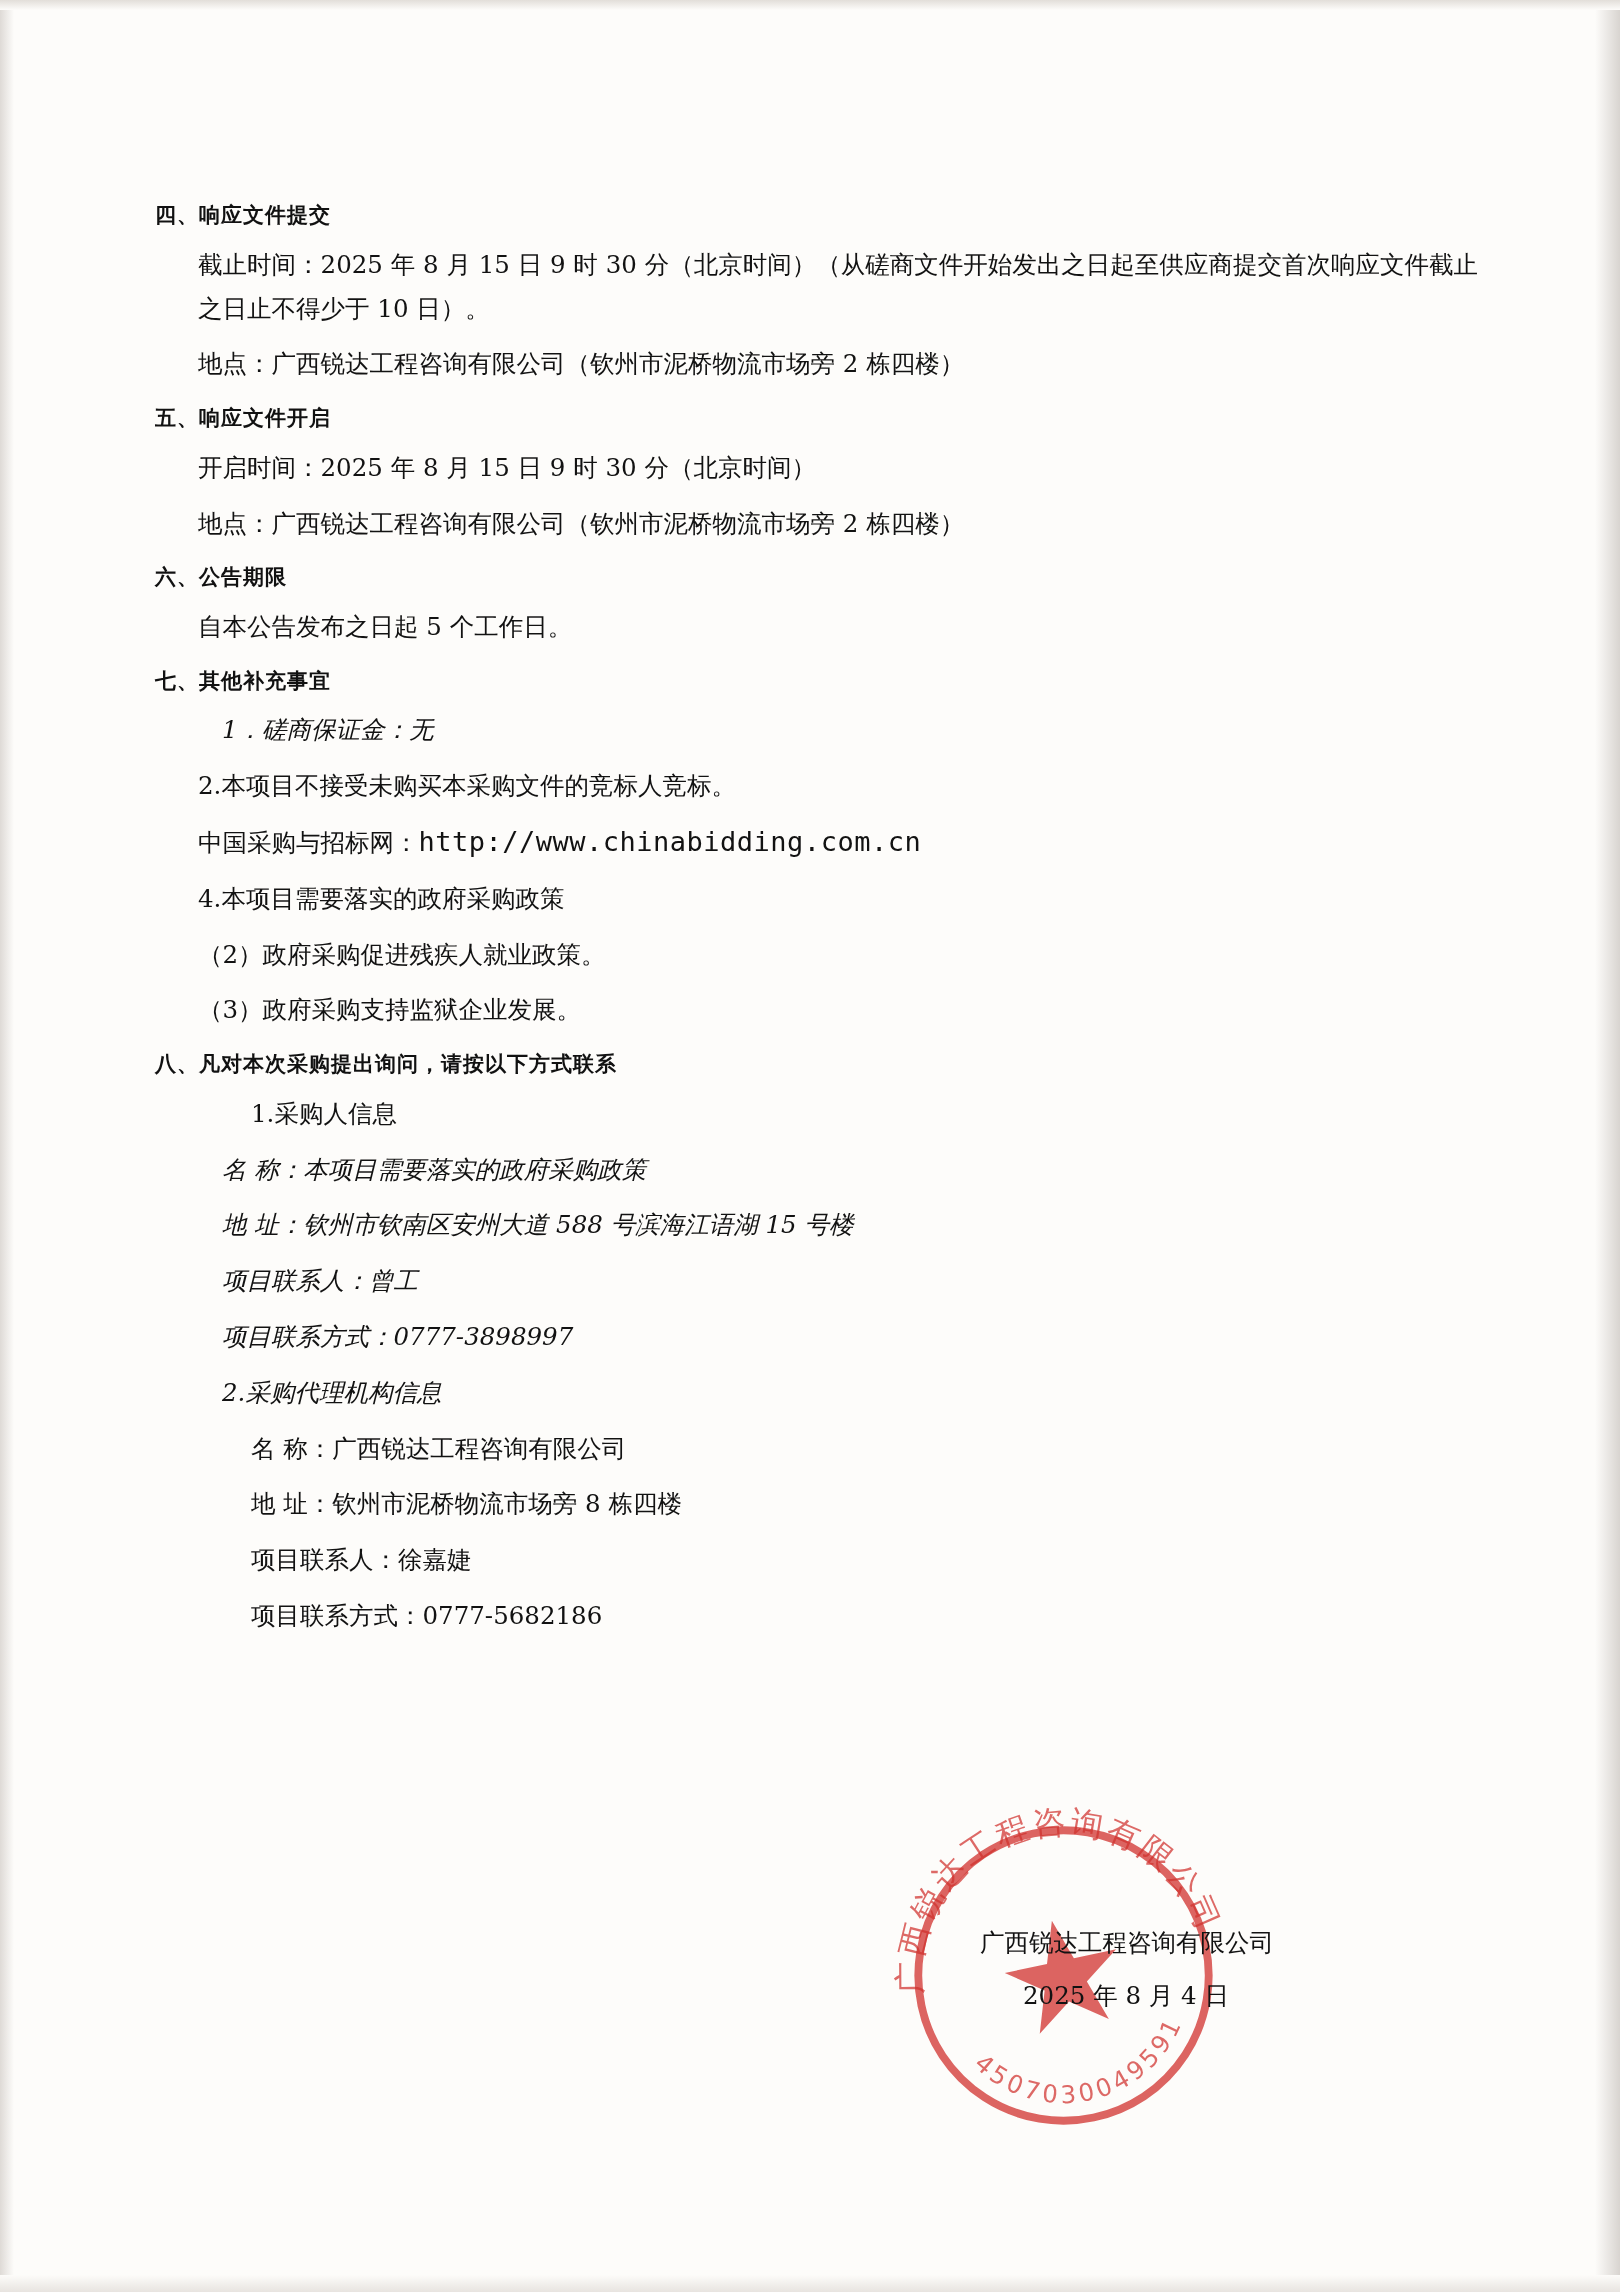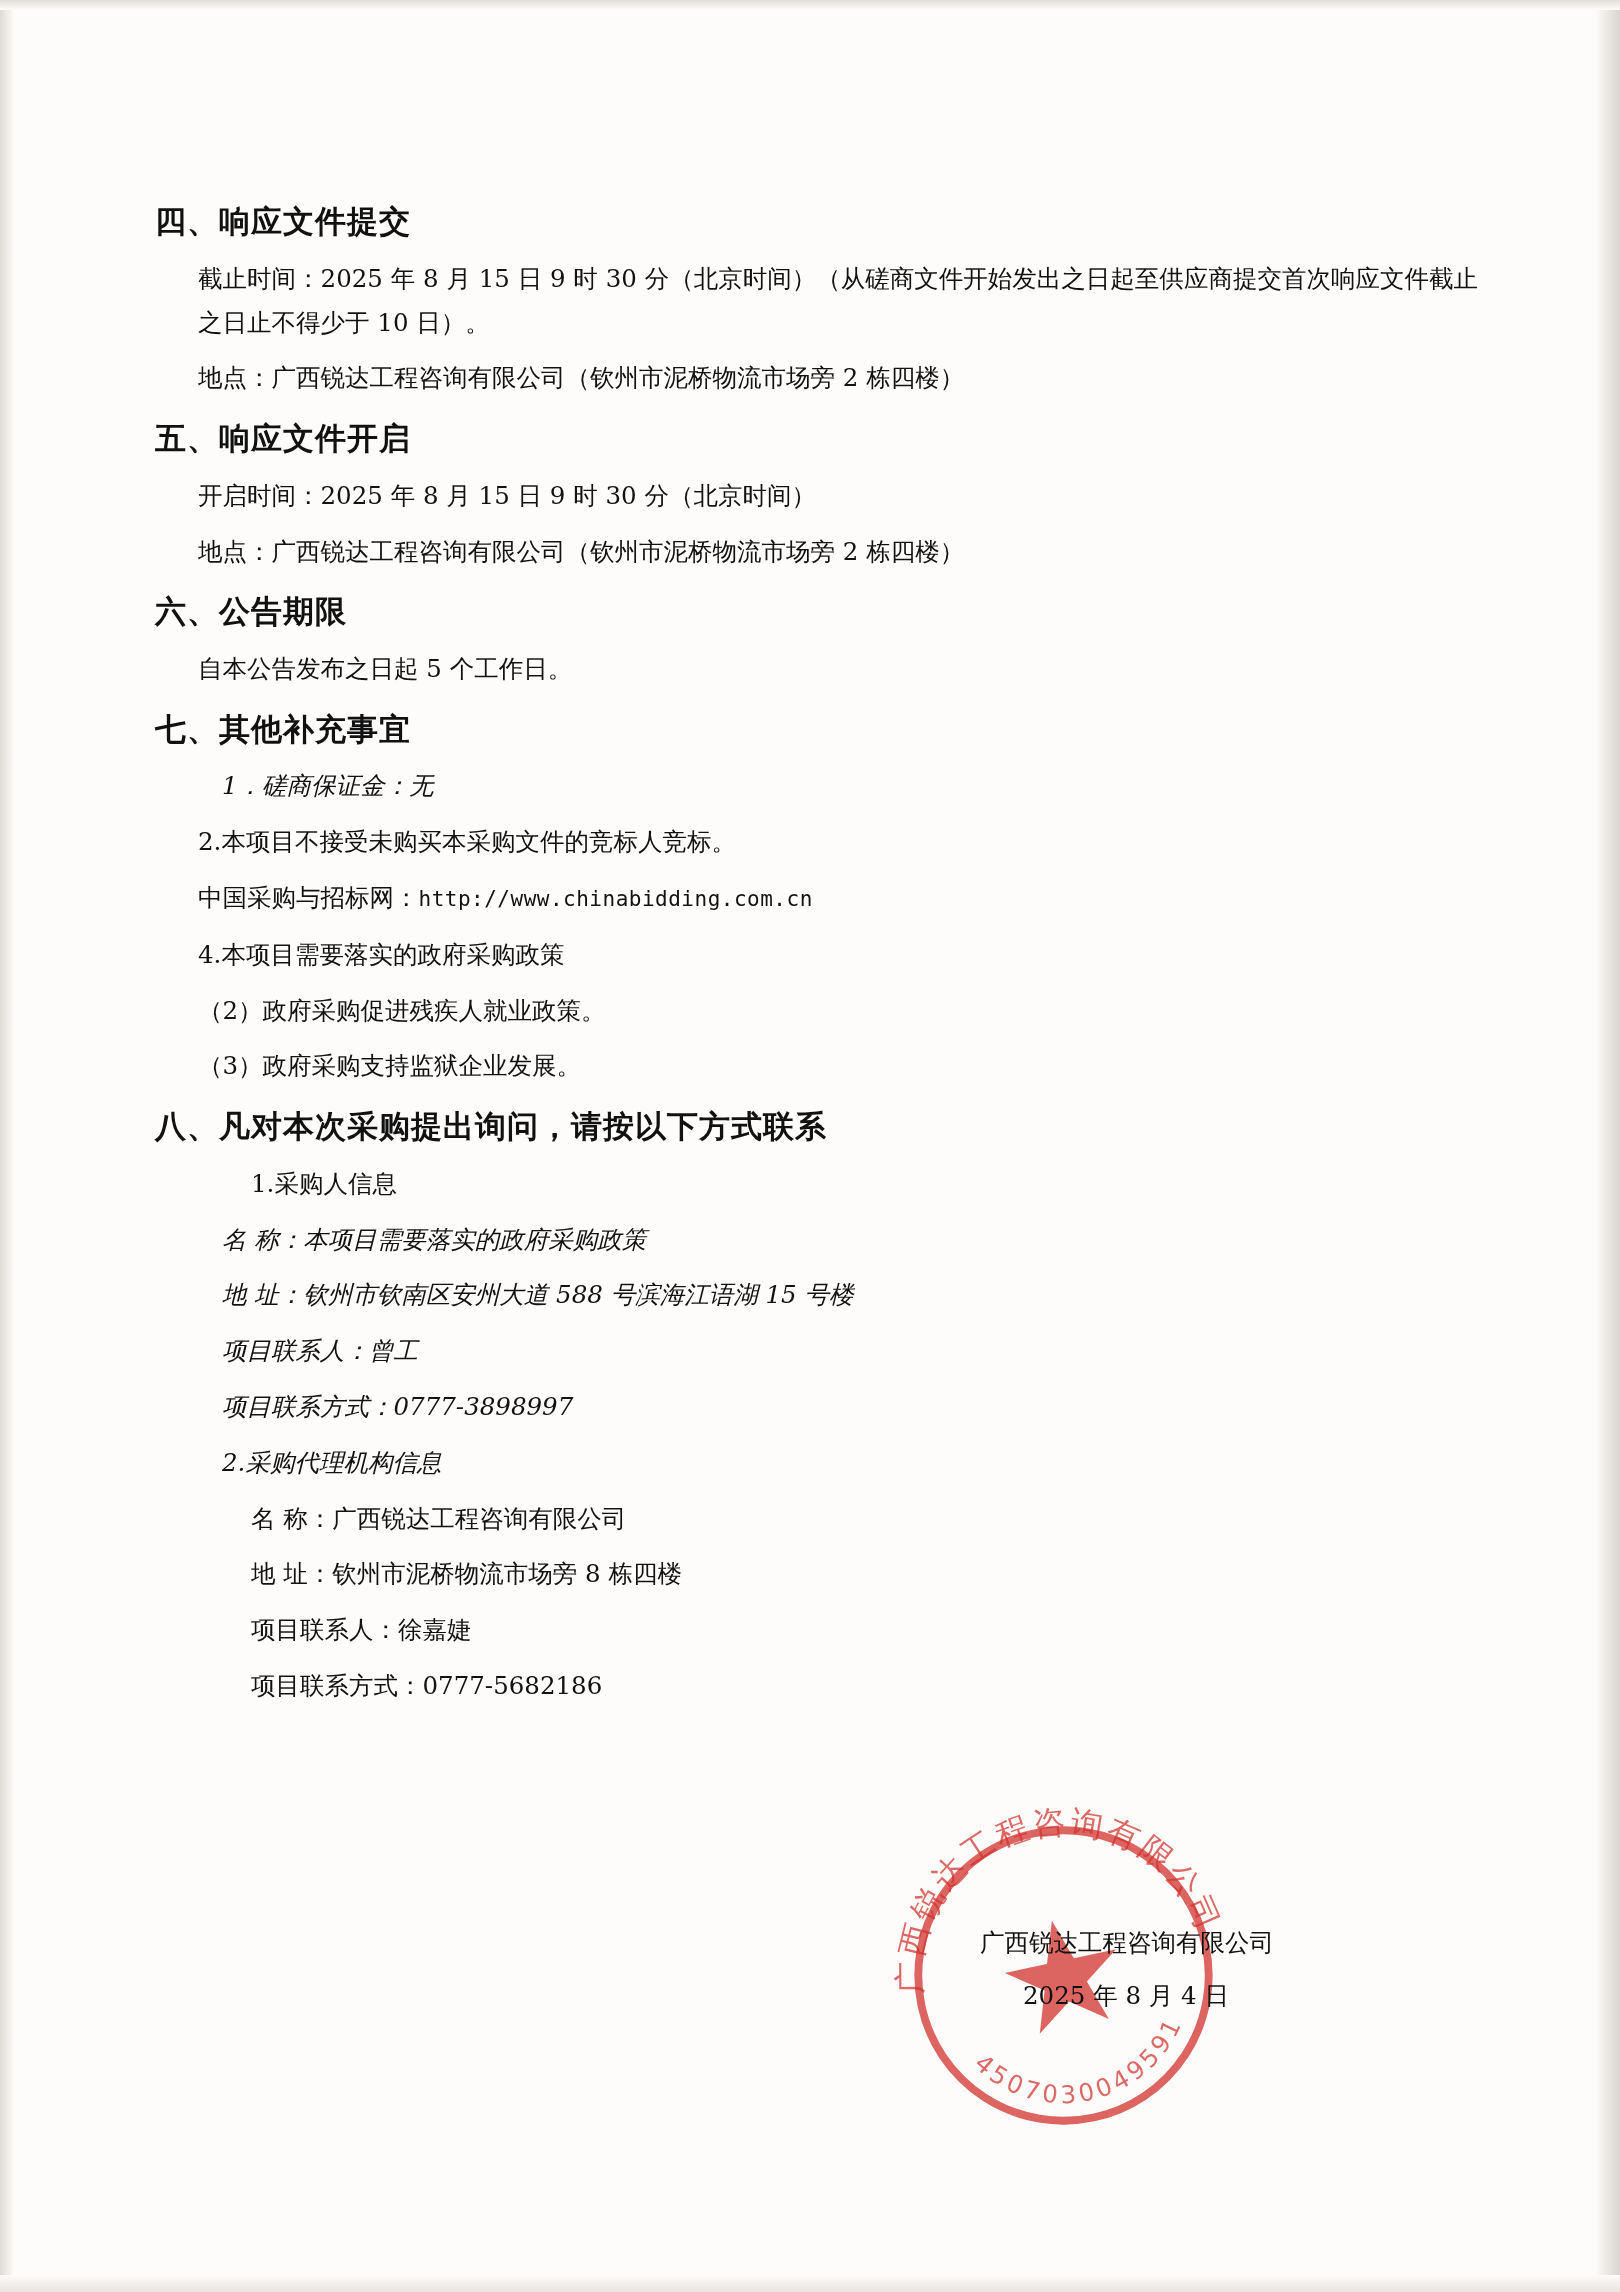--- a/index.html
+++ b/index.html
@@ -49,39 +49,39 @@
   }
   .content {
     position: absolute;
     left: 155px;
     top: 201px;
     width: 1323px;
   }
   .h-sec {
     font-family: "DejaVu Sans", "Liberation Sans", sans-serif;
     font-weight: bold;
-    font-size: 31px;
+    font-size: 21px;
     color: #111;
     letter-spacing: 1px;
     margin: 0 0 13.7px 0;
     padding-left: 0;
   }
   .para {
     font-size: 24.5px;
     line-height: 44px;
     color: #121212;
     margin: 0 0 11.8px 0;
     text-align: justify;
   }
   .indent1 { text-indent: 0; padding-left: 43px; }
   .indent2 { padding-left: 67px; font-style: italic; }
   .indent3 { padding-left: 96px; }
   .mono {
     font-family: "DejaVu Sans Mono", "Liberation Mono", monospace;
-    font-size: 21px;
+    font-size: 27px;
     letter-spacing: 0.5px;
   }
   .gap-sm { height: 5.9px; }
   .sign-block {
     position: absolute;
     left: 980px;
     top: 1916px;
     text-align: left;
     font-size: 24.5px;
     line-height: 53px;

